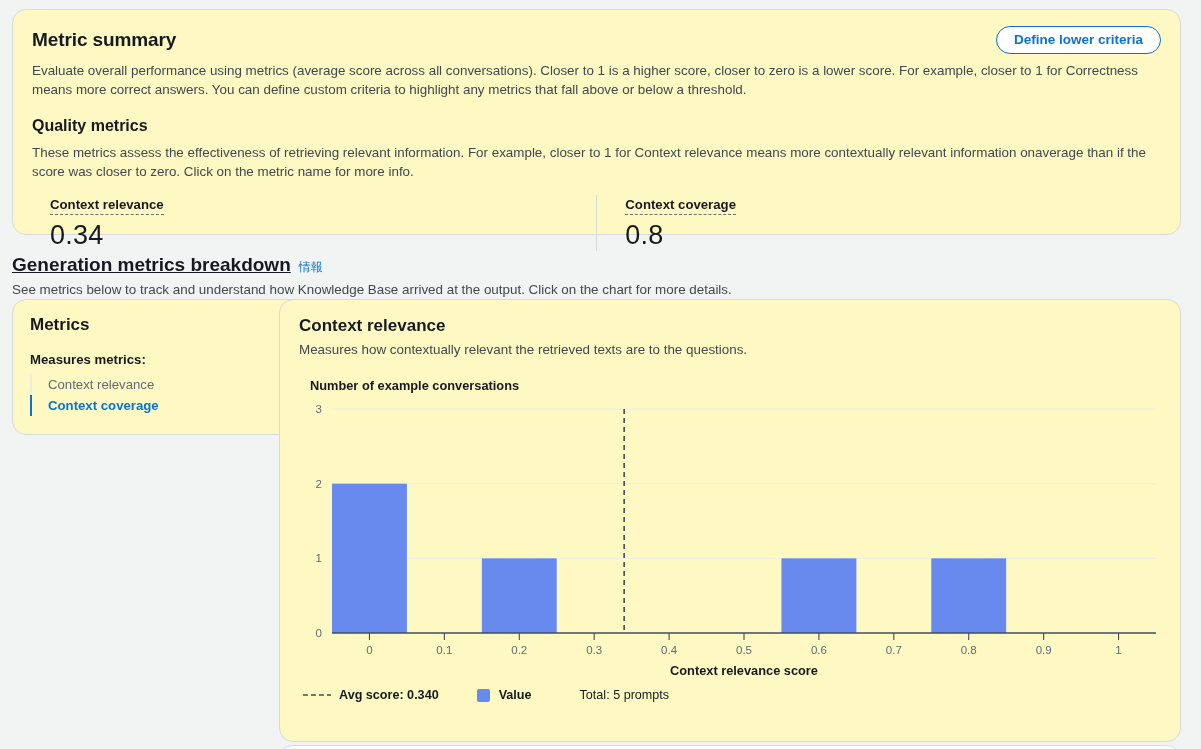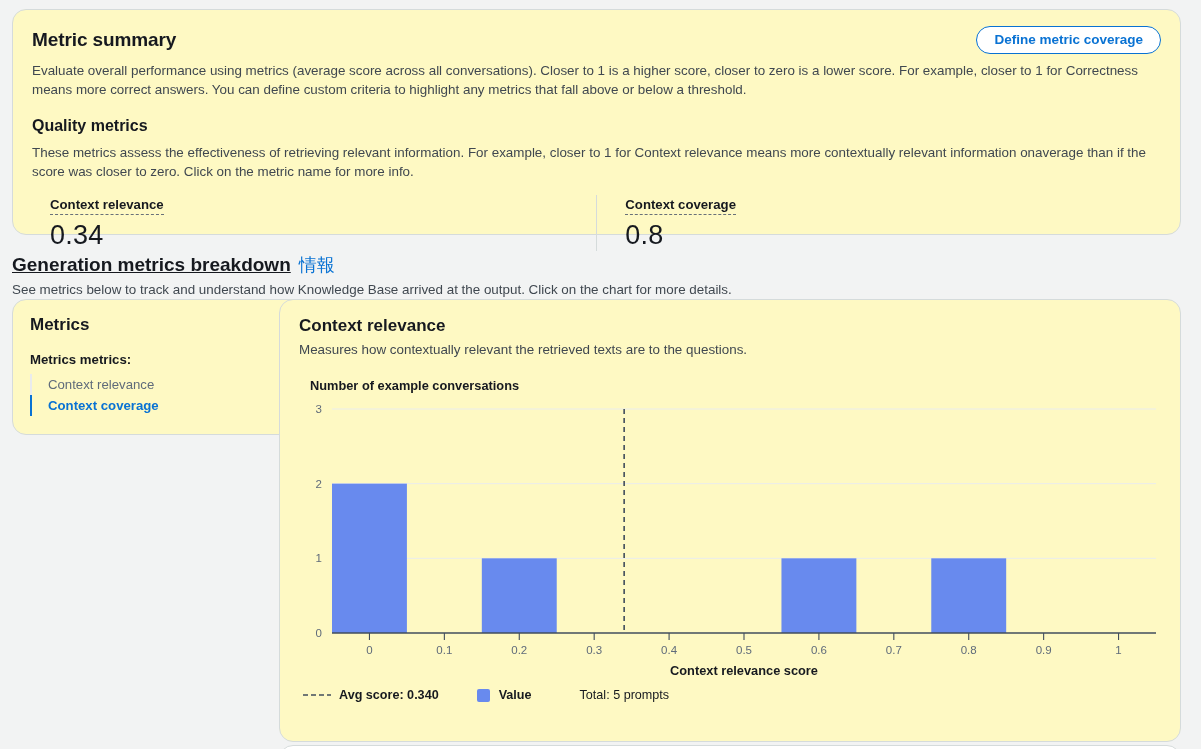--- a/index.html
+++ b/index.html
@@ -75,21 +75,21 @@
 
   
   .section-head {
     position: absolute; left: 12px; top: 253px;
     display: flex; align-items: baseline; gap: 8px;
   }
   .section-title {
     font-size: 19px; font-weight: bold; color: #16191f; line-height: 24px; text-decoration: underline;
   }
   .info-link {
-    font-size: 18px; color: #0972d3; text-decoration: none; cursor: pointer;
+    font-size: 12px; color: #0972d3; text-decoration: none; cursor: pointer;
   }
   .section-sub {
     position: absolute; left: 12px; top: 280px;
     font-size: 13.4px; color: #404850; line-height: 19px;
   }
 
   
   .metrics-card {
     position: absolute; left: 12px; top: 299px;
     width: 296px; height: 136px;
@@ -160,21 +160,21 @@
   }
 </style>
 </head>
 <body>
 
 <div class="page">
 
   <div class="card summary-card">
     <div class="summary-head">
       <h2 class="h2">Metric summary</h2>
-      <button class="btn-outline">Define metric coverage</button>
+      <button class="btn-outline">Define lower criteria</button>
     </div>
     <p class="body-text">Evaluate overall performance using metrics (average score across all conversations). Closer to 1 is a higher score, closer to zero is a lower score. For example, closer to 1 for Correctness means more correct answers. You can define custom criteria to highlight any metrics that fall above or below a threshold.</p>
 
     <h3 class="h3">Quality metrics</h3>
     <p class="body-text">These metrics assess the effectiveness of retrieving relevant information. For example, closer to 1 for Context relevance means more contextually relevant information onaverage than if the score was closer to zero. Click on the metric name for more info.</p>
 
     <div class="metric-row">
       <div class="metric-tile">
         <span class="metric-label">Context relevance</span>
         <div class="metric-value">0.34</div>
@@ -187,21 +187,21 @@
   </div>
 
   <div class="section-head">
     <span class="section-title">Generation metrics breakdown</span>
     <a class="info-link" href="#">情報</a>
   </div>
   <div class="section-sub">See metrics below to track and understand how Knowledge Base arrived at the output. Click on the chart for more details.</div>
 
   <div class="card metrics-card">
     <div class="metrics-title">Metrics</div>
-    <div class="metrics-group-label">Metrics metrics:</div>
+    <div class="metrics-group-label">Measures metrics:</div>
     <div class="metric-nav">
       <div class="metric-nav-item">Context relevance</div>
       <div class="metric-nav-item active">Context coverage</div>
     </div>
   </div>
 
   <div class="card chart-card">
     <div class="chart-title">Context relevance</div>
     <div class="chart-sub">Measures how contextually relevant the retrieved texts are to the questions.</div>
     <div class="chart-axis-title-y">Number of example conversations</div>

